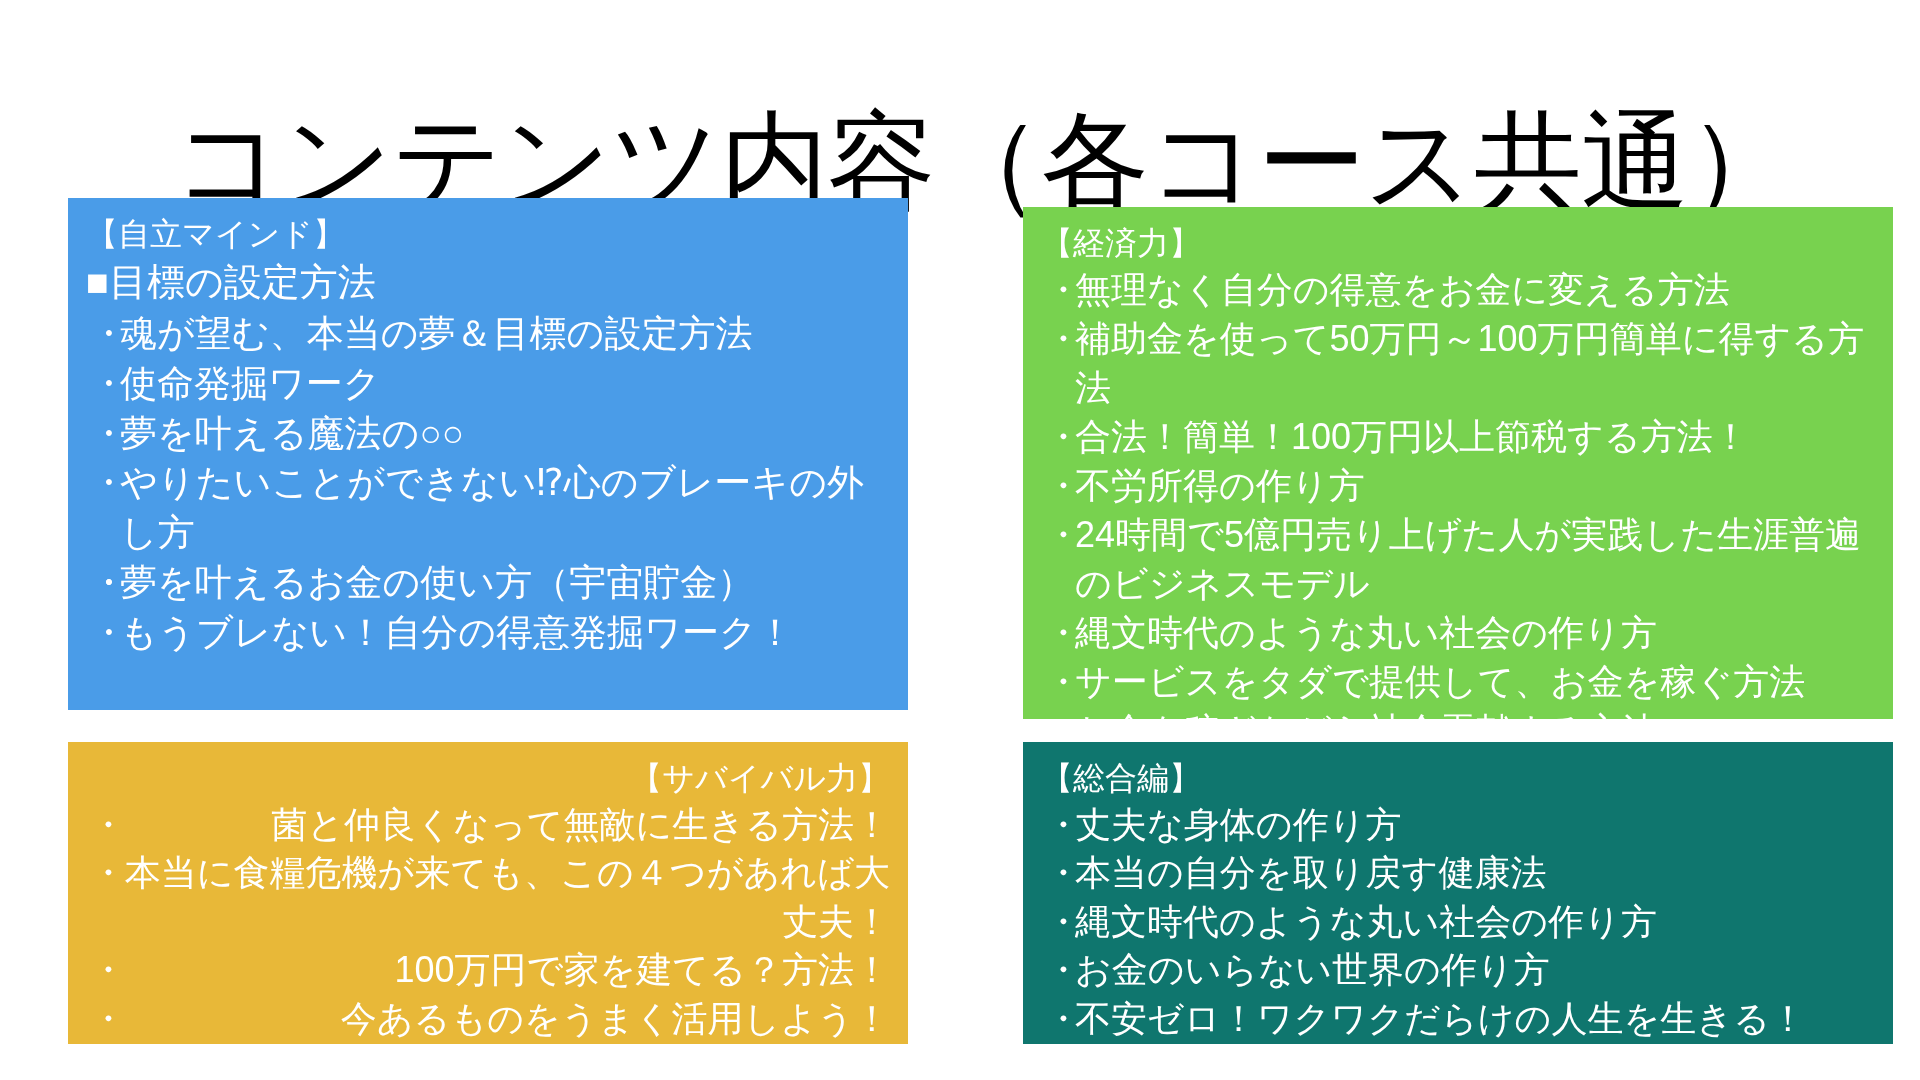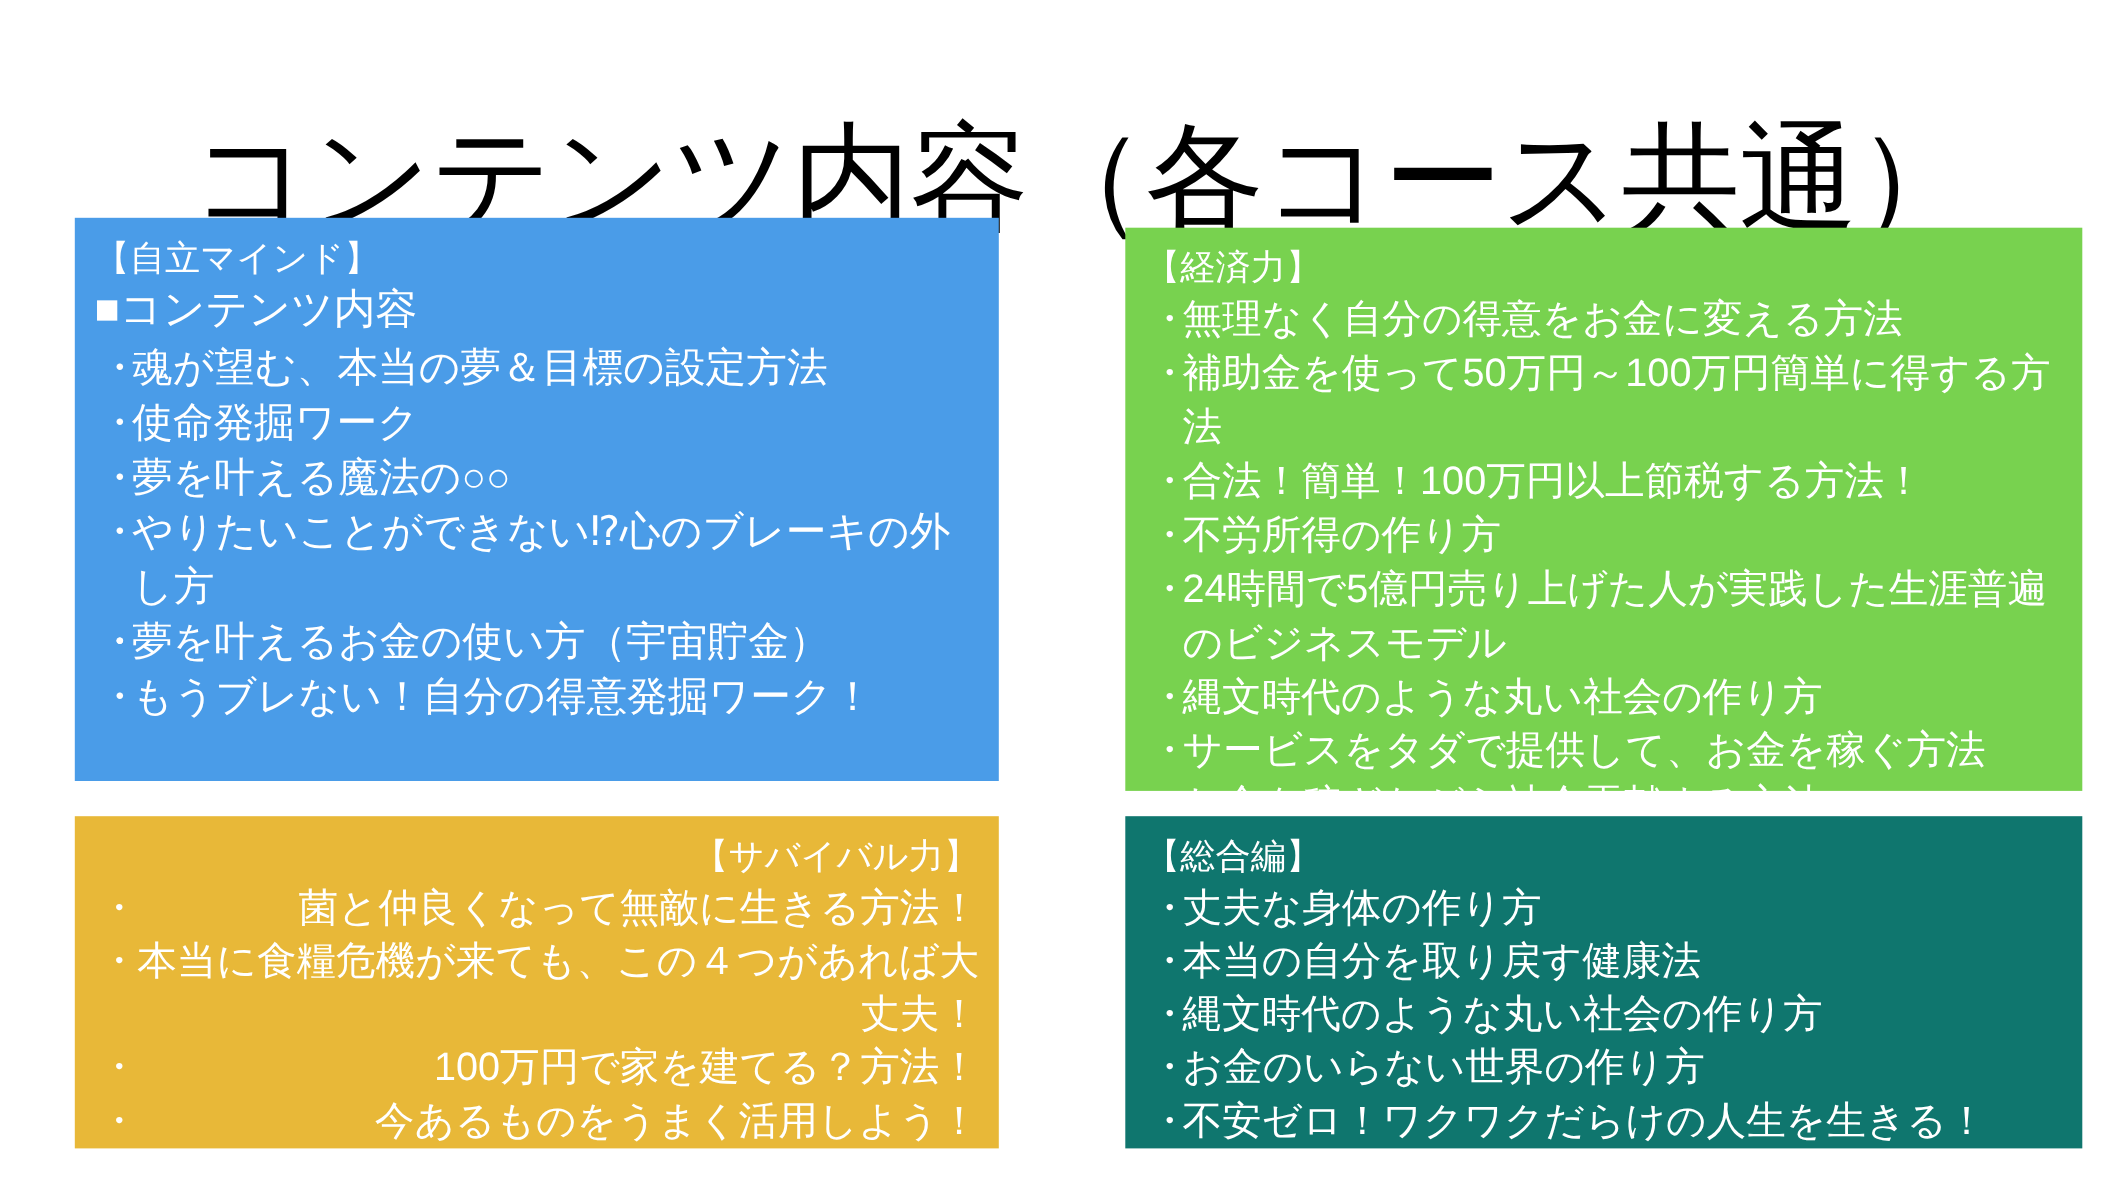--- a/index.html
+++ b/index.html
@@ -89,21 +89,21 @@
 </style>
 </head>
 <body style="background: rgb(255, 255, 255);">
 
 <div class="slide">
 
   <h1 class="slide-title" style="color: rgb(0, 0, 0);">コンテンツ内容（各コース共通）</h1>
 
   <section class="panel blue" style="background: rgb(74, 156, 232);">
     <div class="panel-heading">【自立マインド】</div>
-    <div class="panel-subheading">■コンテンツ内容</div>
+    <div class="panel-subheading">■目標の設定方法</div>
     <ul class="panel-list">
       <li>
         <span class="bullet">・</span>
         <span>魂が望む、本当の夢＆目標の設定方法</span>
       </li>
       <li>
         <span class="bullet">・</span>
         <span>使命発掘ワーク</span>
       </li>
       <li>

